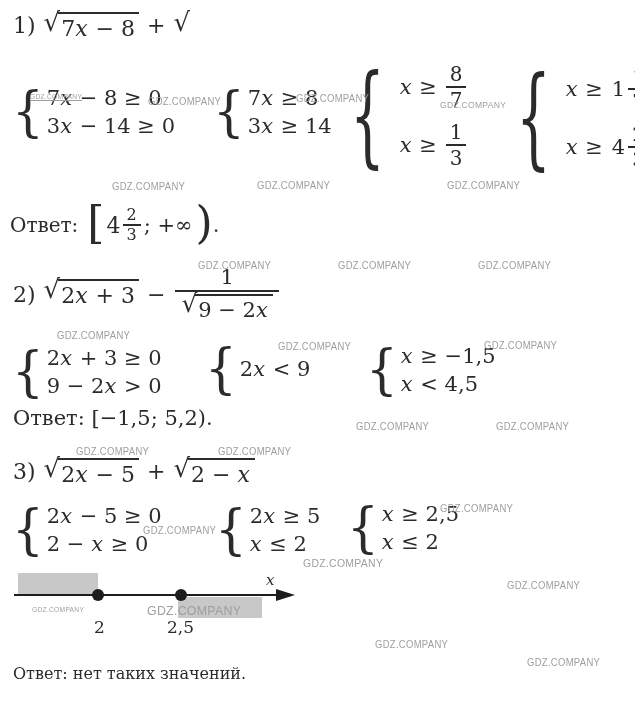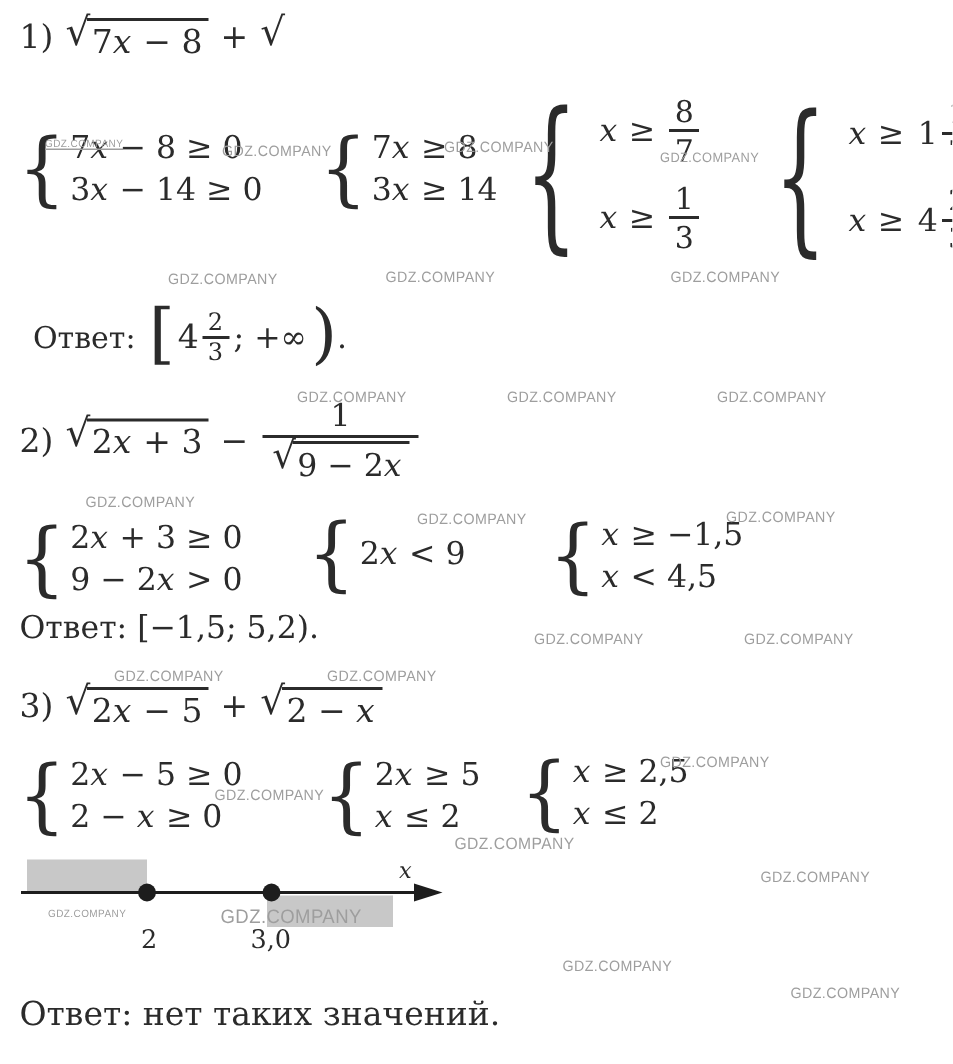--- a/index.html
+++ b/index.html
@@ -34,21 +34,21 @@
   .frow{height:58px;display:flex;align-items:center;white-space:nowrap;}
   .fpre{font-size:21px;margin-right:9px;}
   .whole{font-size:21px;margin-right:3px;}
 
   .answer{position:absolute;display:flex;align-items:center;font-size:21px;white-space:nowrap;}
   .alabel{margin-right:9px;font-size:20px;}
   .bigdelim{font-size:44px;line-height:1;font-weight:300;position:relative;top:-2px;}
   .awhole{font-size:22px;margin:0 2px;}
   .amid{margin:0 3px;}
   .ansline{position:absolute;font-size:21px;white-space:nowrap;}
-  .ans3{font-size:22px;}
+  .ans3{font-size:16px;}
 
   .numline{position:absolute;left:14px;top:571px;width:300px;height:78px;}
   .shade{position:absolute;background:#c8c8c8;}
   .shade-top{left:4px;top:2px;width:80px;height:21px;}
   .shade-bottom{left:164px;top:26px;width:84px;height:21px;}
   .axis{position:absolute;left:0;top:23px;width:266px;height:2px;background:#1d1d1d;}
   .arrowhead{position:absolute;left:262px;top:18px;width:0;height:0;
              border-left:19px solid #1d1d1d;border-top:6px solid transparent;border-bottom:6px solid transparent;}
   .dot{position:absolute;width:12px;height:12px;border-radius:50%;background:#1d1d1d;top:18px;}
   .dot1{left:78px;}
@@ -129,21 +129,21 @@
         <span class="fpre"><i>x</i> ≥</span>
         <span class="whole">4</span>
         <span class="frac f19">
             <span class="num">2</span>
             <span class="den">3</span>
           </span>
       </div>
     </div>
   </div>
 
-  <div class="answer" style="left:22px;top:196px;height:58px;">
+  <div class="answer" style="left:10px;top:196px;height:58px;">
     <span class="alabel">Ответ:</span>
     <span class="bigdelim">[</span>
     <span class="awhole">4</span>
     <span class="frac f16">
         <span class="num">2</span>
         <span class="den">3</span>
       </span>
     <span class="amid">;  +∞</span>
     <span class="bigdelim">)</span>
     <span>.</span>
@@ -229,21 +229,21 @@
 
   <div class="numline">
     <div class="shade shade-top"></div>
     <div class="axis"></div>
     <div class="arrowhead"></div>
     <div class="shade shade-bottom"></div>
     <div class="dot dot1"></div>
     <div class="dot dot2"></div>
     <div class="axislabel">x</div>
     <div class="ticklabel t1">2</div>
-    <div class="ticklabel t2">3,0</div>
+    <div class="ticklabel t2">2,5</div>
   </div>
 
   <div class="ansline ans3" style="left:13px;top:664px;">Ответ: нет таких значений.</div>
 
   <div id="watermarks">
       <div class="wm" style="left: 30px; top: 93px; font-size: 7px; text-decoration: underline;">GDZ.COMPANY</div>
       <div class="wm" style="left: 148px; top: 96px; font-size: 10px;">GDZ.COMPANY</div>
       <div class="wm" style="left: 296px; top: 93px; font-size: 10px;">GDZ.COMPANY</div>
       <div class="wm" style="left: 440px; top: 100px; font-size: 9px;">GDZ.COMPANY</div>
       <div class="wm" style="left: 112px; top: 181px; font-size: 10px;">GDZ.COMPANY</div>

